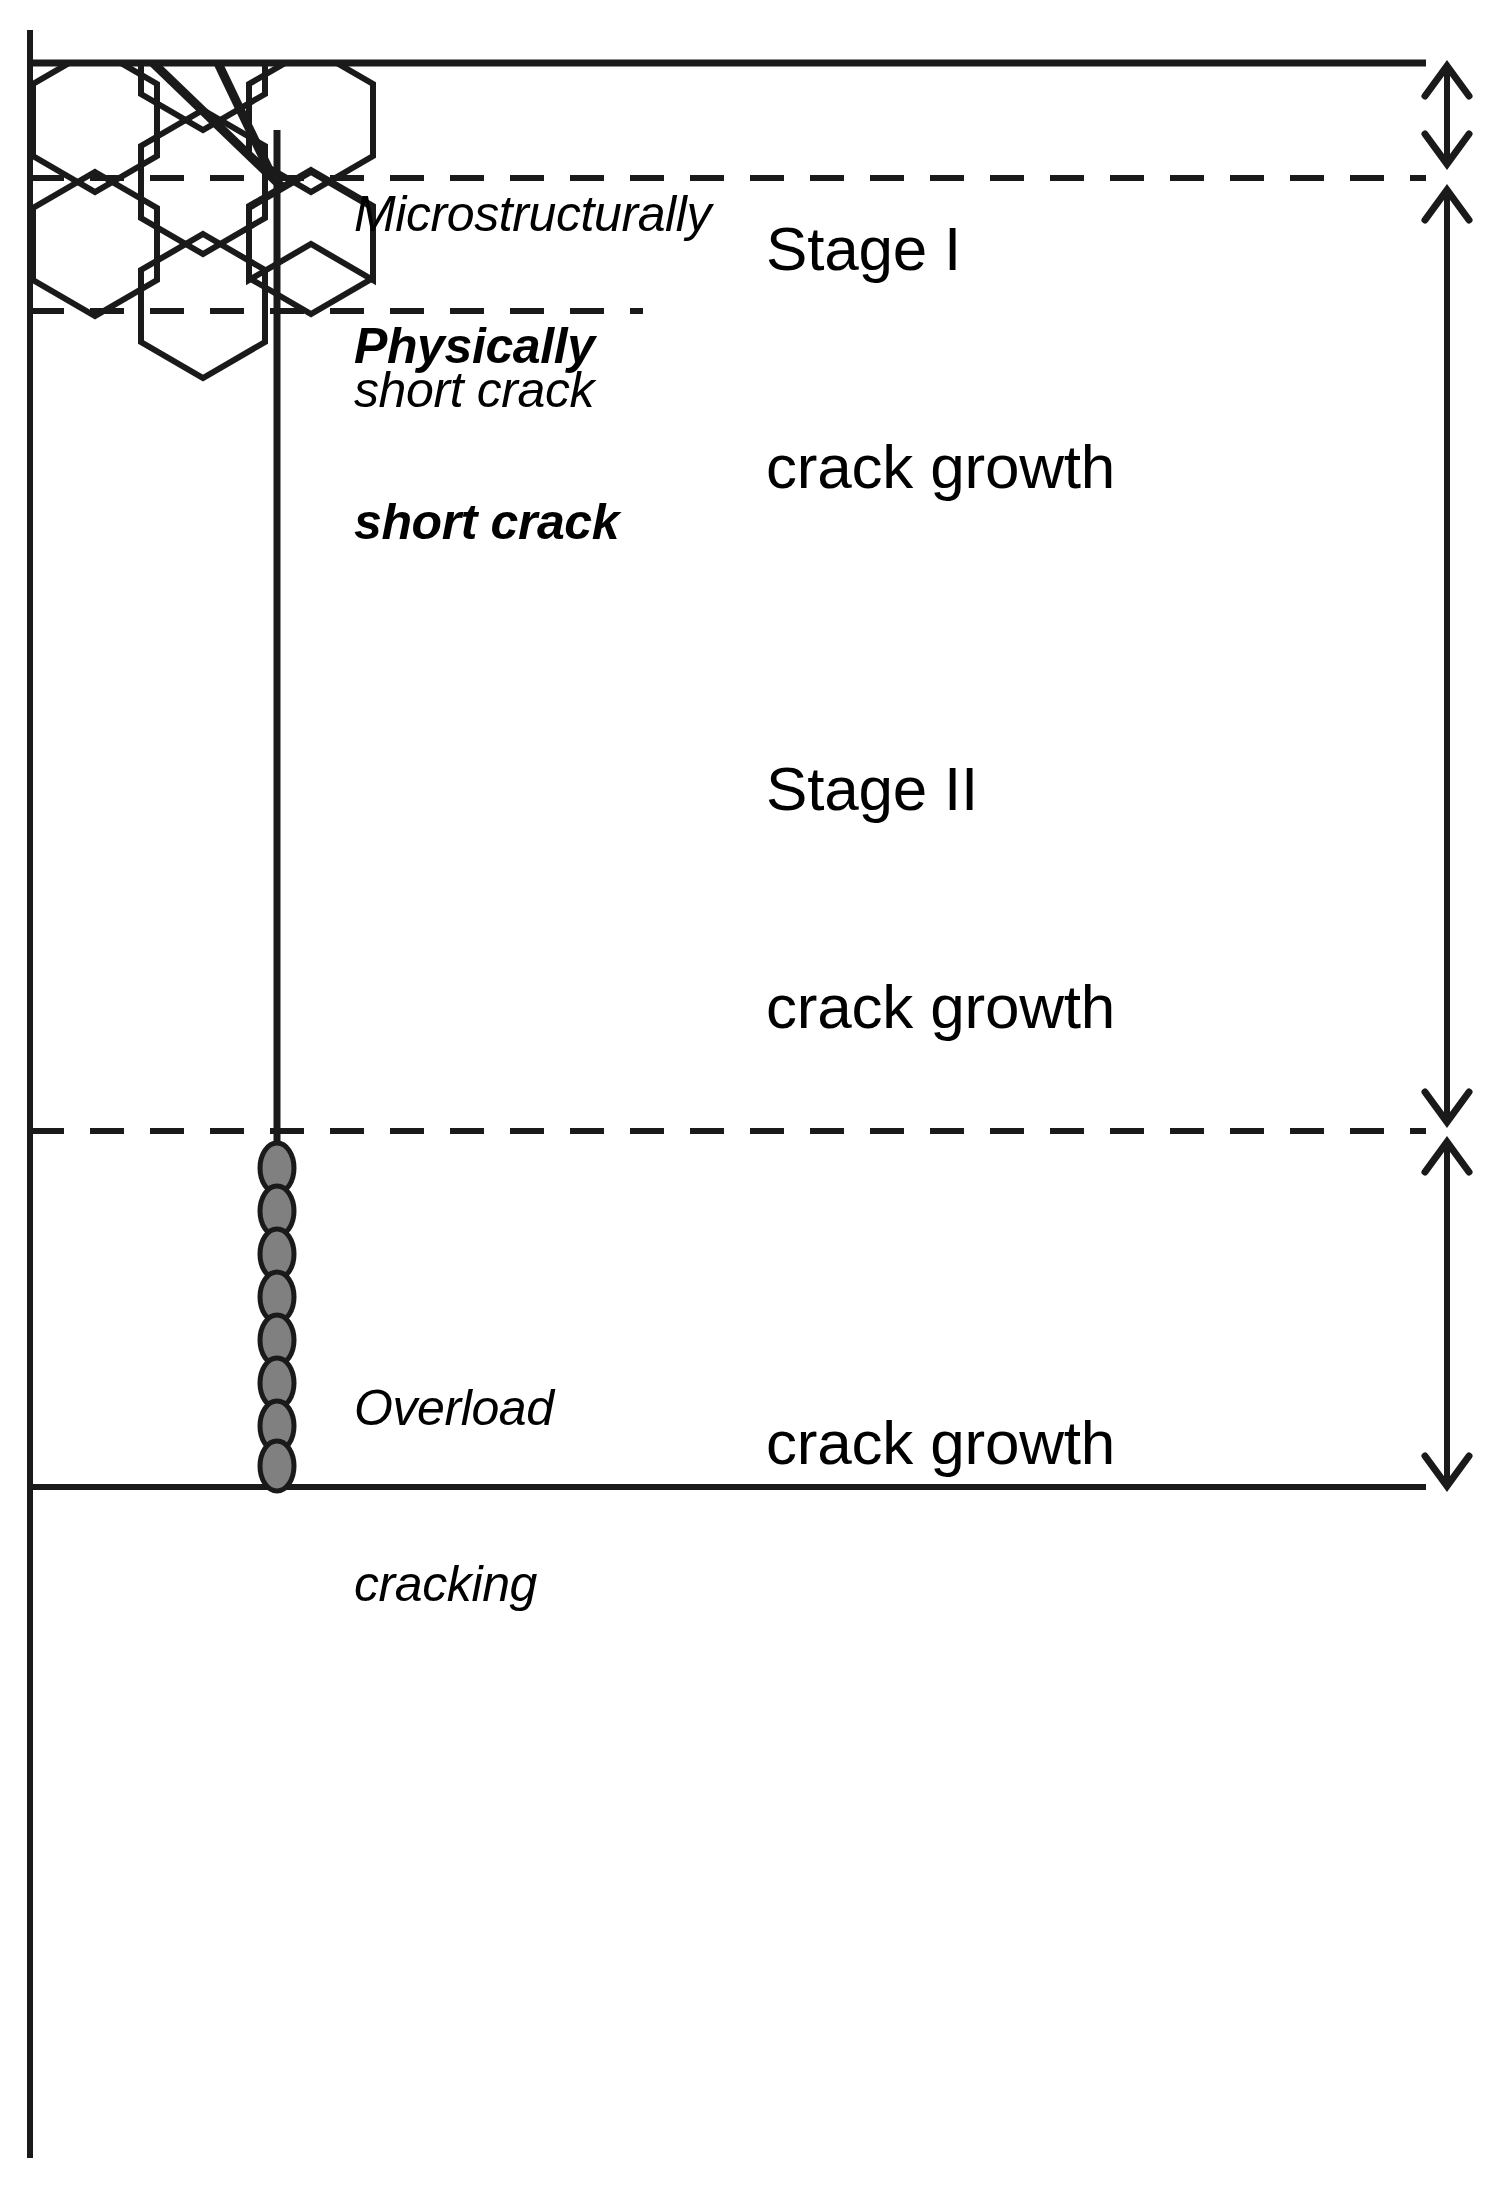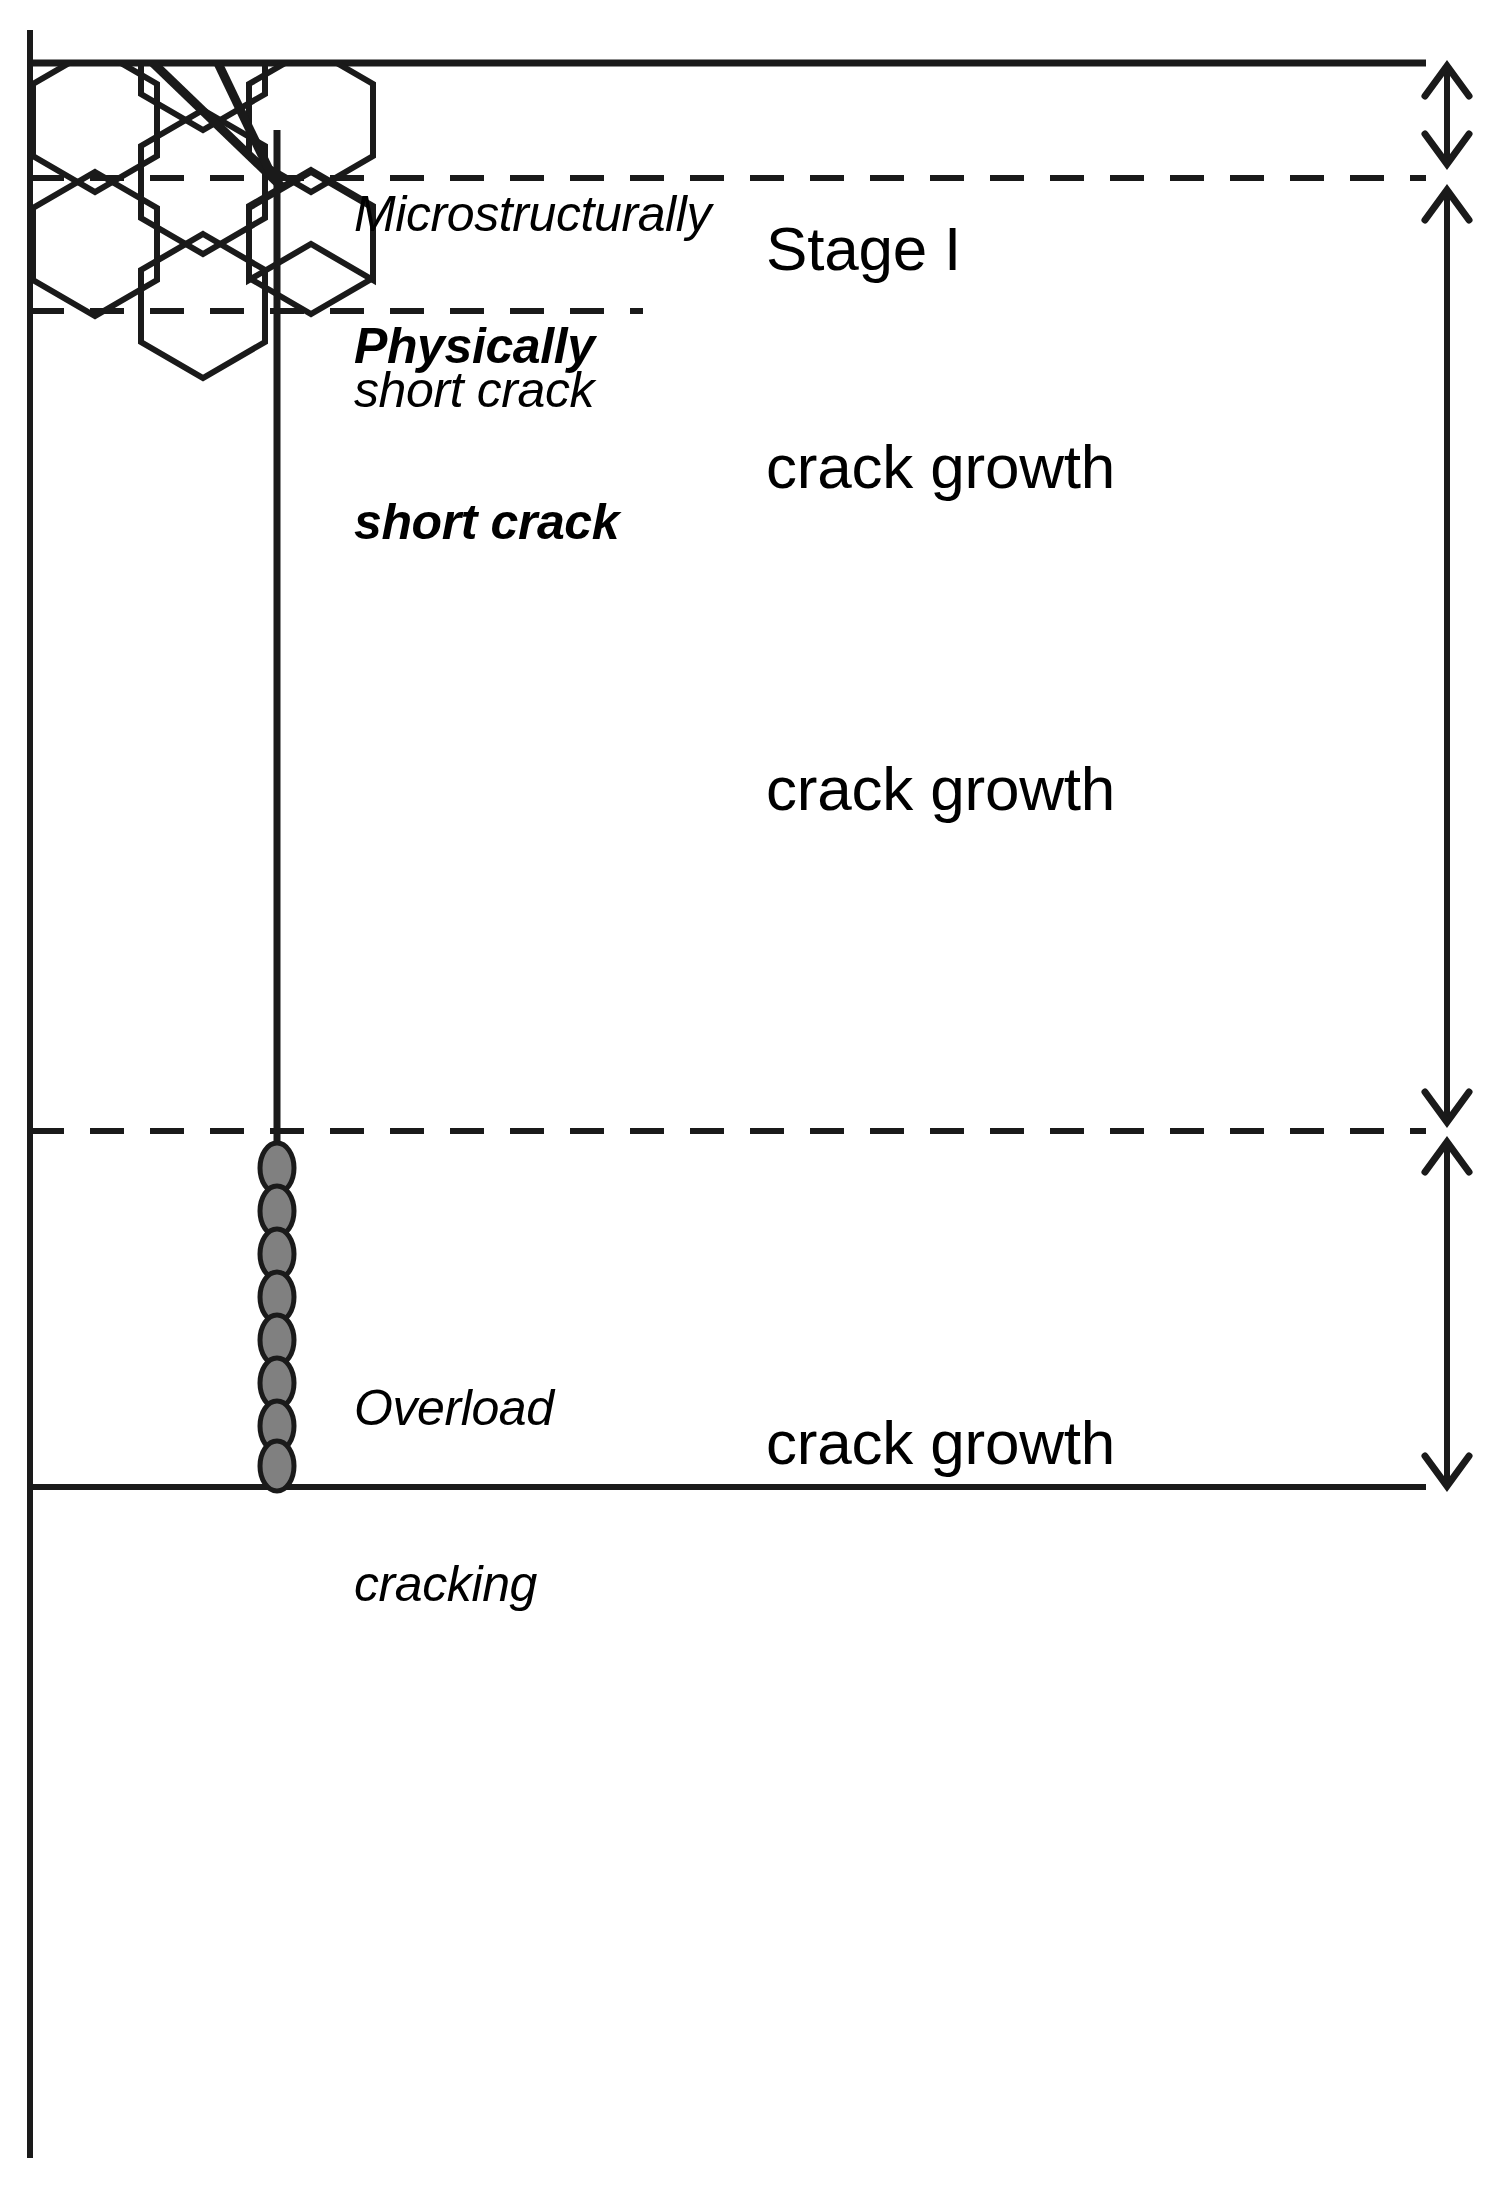--- a/index.html
+++ b/index.html
@@ -137,20 +137,21 @@
       <span class="lbl-line">Overload</span>
       <span class="lbl-line">cracking</span>
     </div>
 
     <div class="lbl lbl-upright" style="left:752px; top:68px;">
       <span class="lbl-line">Stage I</span>
       <span class="lbl-line">crack growth</span>
     </div>
 
     <div class="lbl lbl-upright" style="left:752px; top:608px;">
+      <span class="lbl-line">Stage II</span>
       <span class="lbl-line">crack growth</span>
     </div>
 
     <div class="lbl lbl-upright" style="left:752px; top:1262px;">
       <span class="lbl-line">crack growth</span>
     </div>
 
   </div>
 </div>
 

